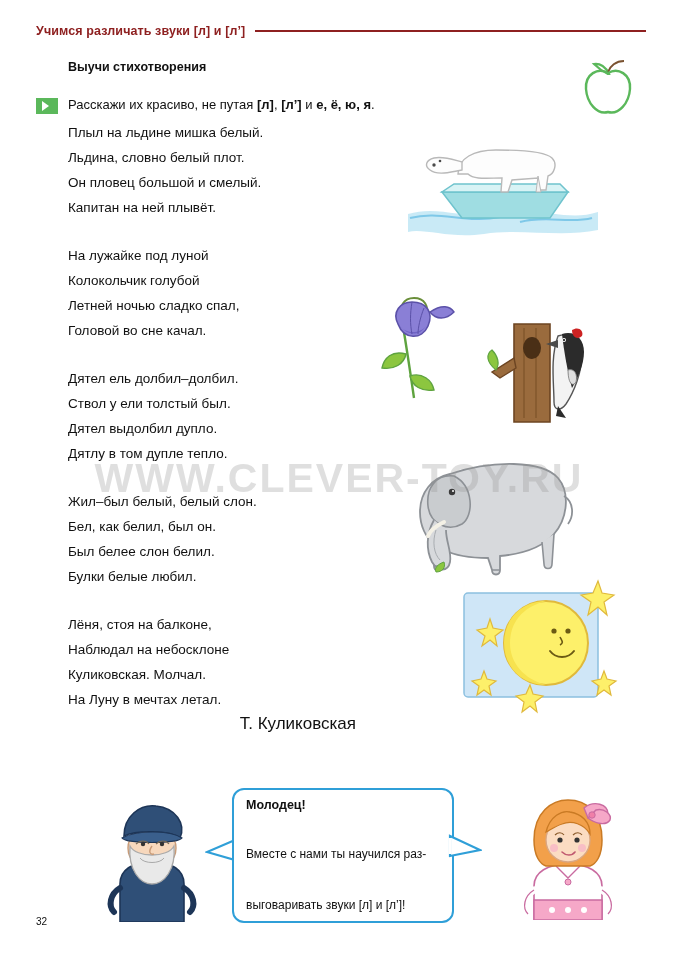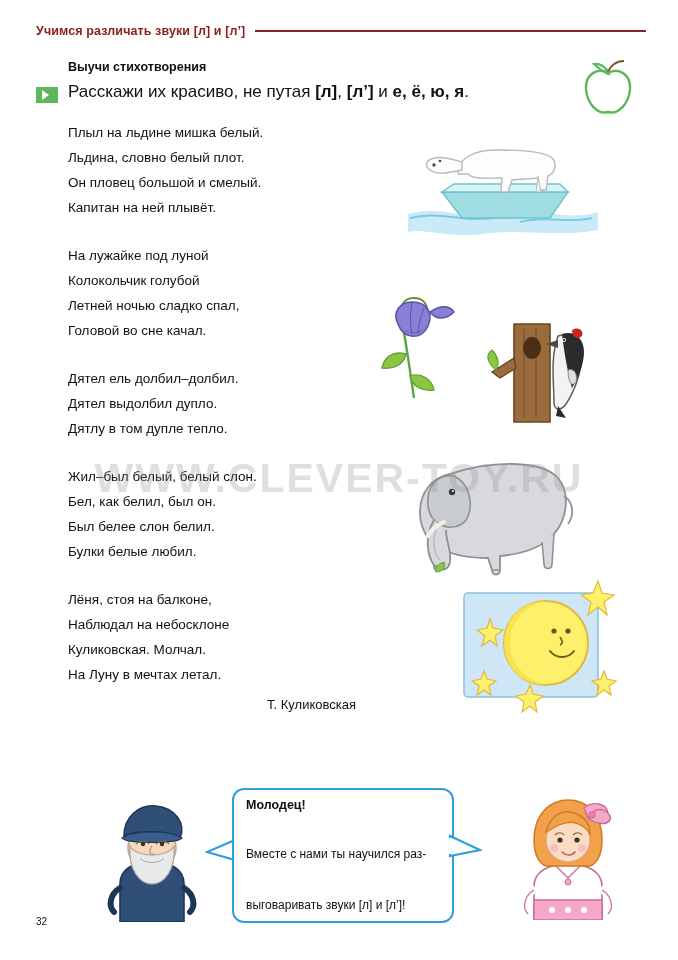--- a/index.html
+++ b/index.html
@@ -70,23 +70,23 @@
   .task-texts {
     margin-left: 10px;
   }
   .task-title {
     font-size: 12.5px;
     font-weight: bold;
     color: #111;
     line-height: 1.25;
   }
   .task-sub {
-    font-size: 17px;
-    color: #111;
-    margin-top: 5px;
+    font-size: 13px;
+    color: #111;
+    margin-top: 21px;
     line-height: 1.3;
   }
   .task-sub b { font-weight: bold; }
 
   
   .poems {
     position: absolute;
     left: 68px;
     top: 120px;
     width: 330px;
@@ -94,24 +94,24 @@
   .poem {
     margin-bottom: 23px;
   }
   .poem-line {
     font-size: 13.5px;
     line-height: 25px;
     color: #111;
     white-space: pre;
   }
   .author {
-    font-size: 13px;
+    font-size: 17px;
     text-align: right;
     padding-right: 42px;
-    margin-top: 10px;
+    margin-top: 2px;
     color: #111;
   }
 
   
   .watermark {
     position: absolute;
     left: 0;
     top: 455px;
     width: 678px;
     text-align: center;
@@ -228,20 +228,21 @@
     <div class="poem-line">Капитан на ней плывёт.</div>
   </div>
   <div class="poem">
     <div class="poem-line">На лужайке под луной</div>
     <div class="poem-line">Колокольчик голубой</div>
     <div class="poem-line">Летней ночью сладко спал,</div>
     <div class="poem-line">Головой во сне качал.</div>
   </div>
   <div class="poem">
     <div class="poem-line">Дятел ель долбил–долбил.</div>
+    <div class="poem-line">Ствол у ели толстый был.</div>
     <div class="poem-line">Дятел выдолбил дупло.</div>
     <div class="poem-line">Дятлу в том дупле тепло.</div>
   </div>
   <div class="poem">
     <div class="poem-line">Жил–был белый, белый слон.</div>
     <div class="poem-line">Бел, как белил, был он.</div>
     <div class="poem-line">Был белее слон белил.</div>
     <div class="poem-line">Булки белые любил.</div>
   </div>
   <div class="poem">

